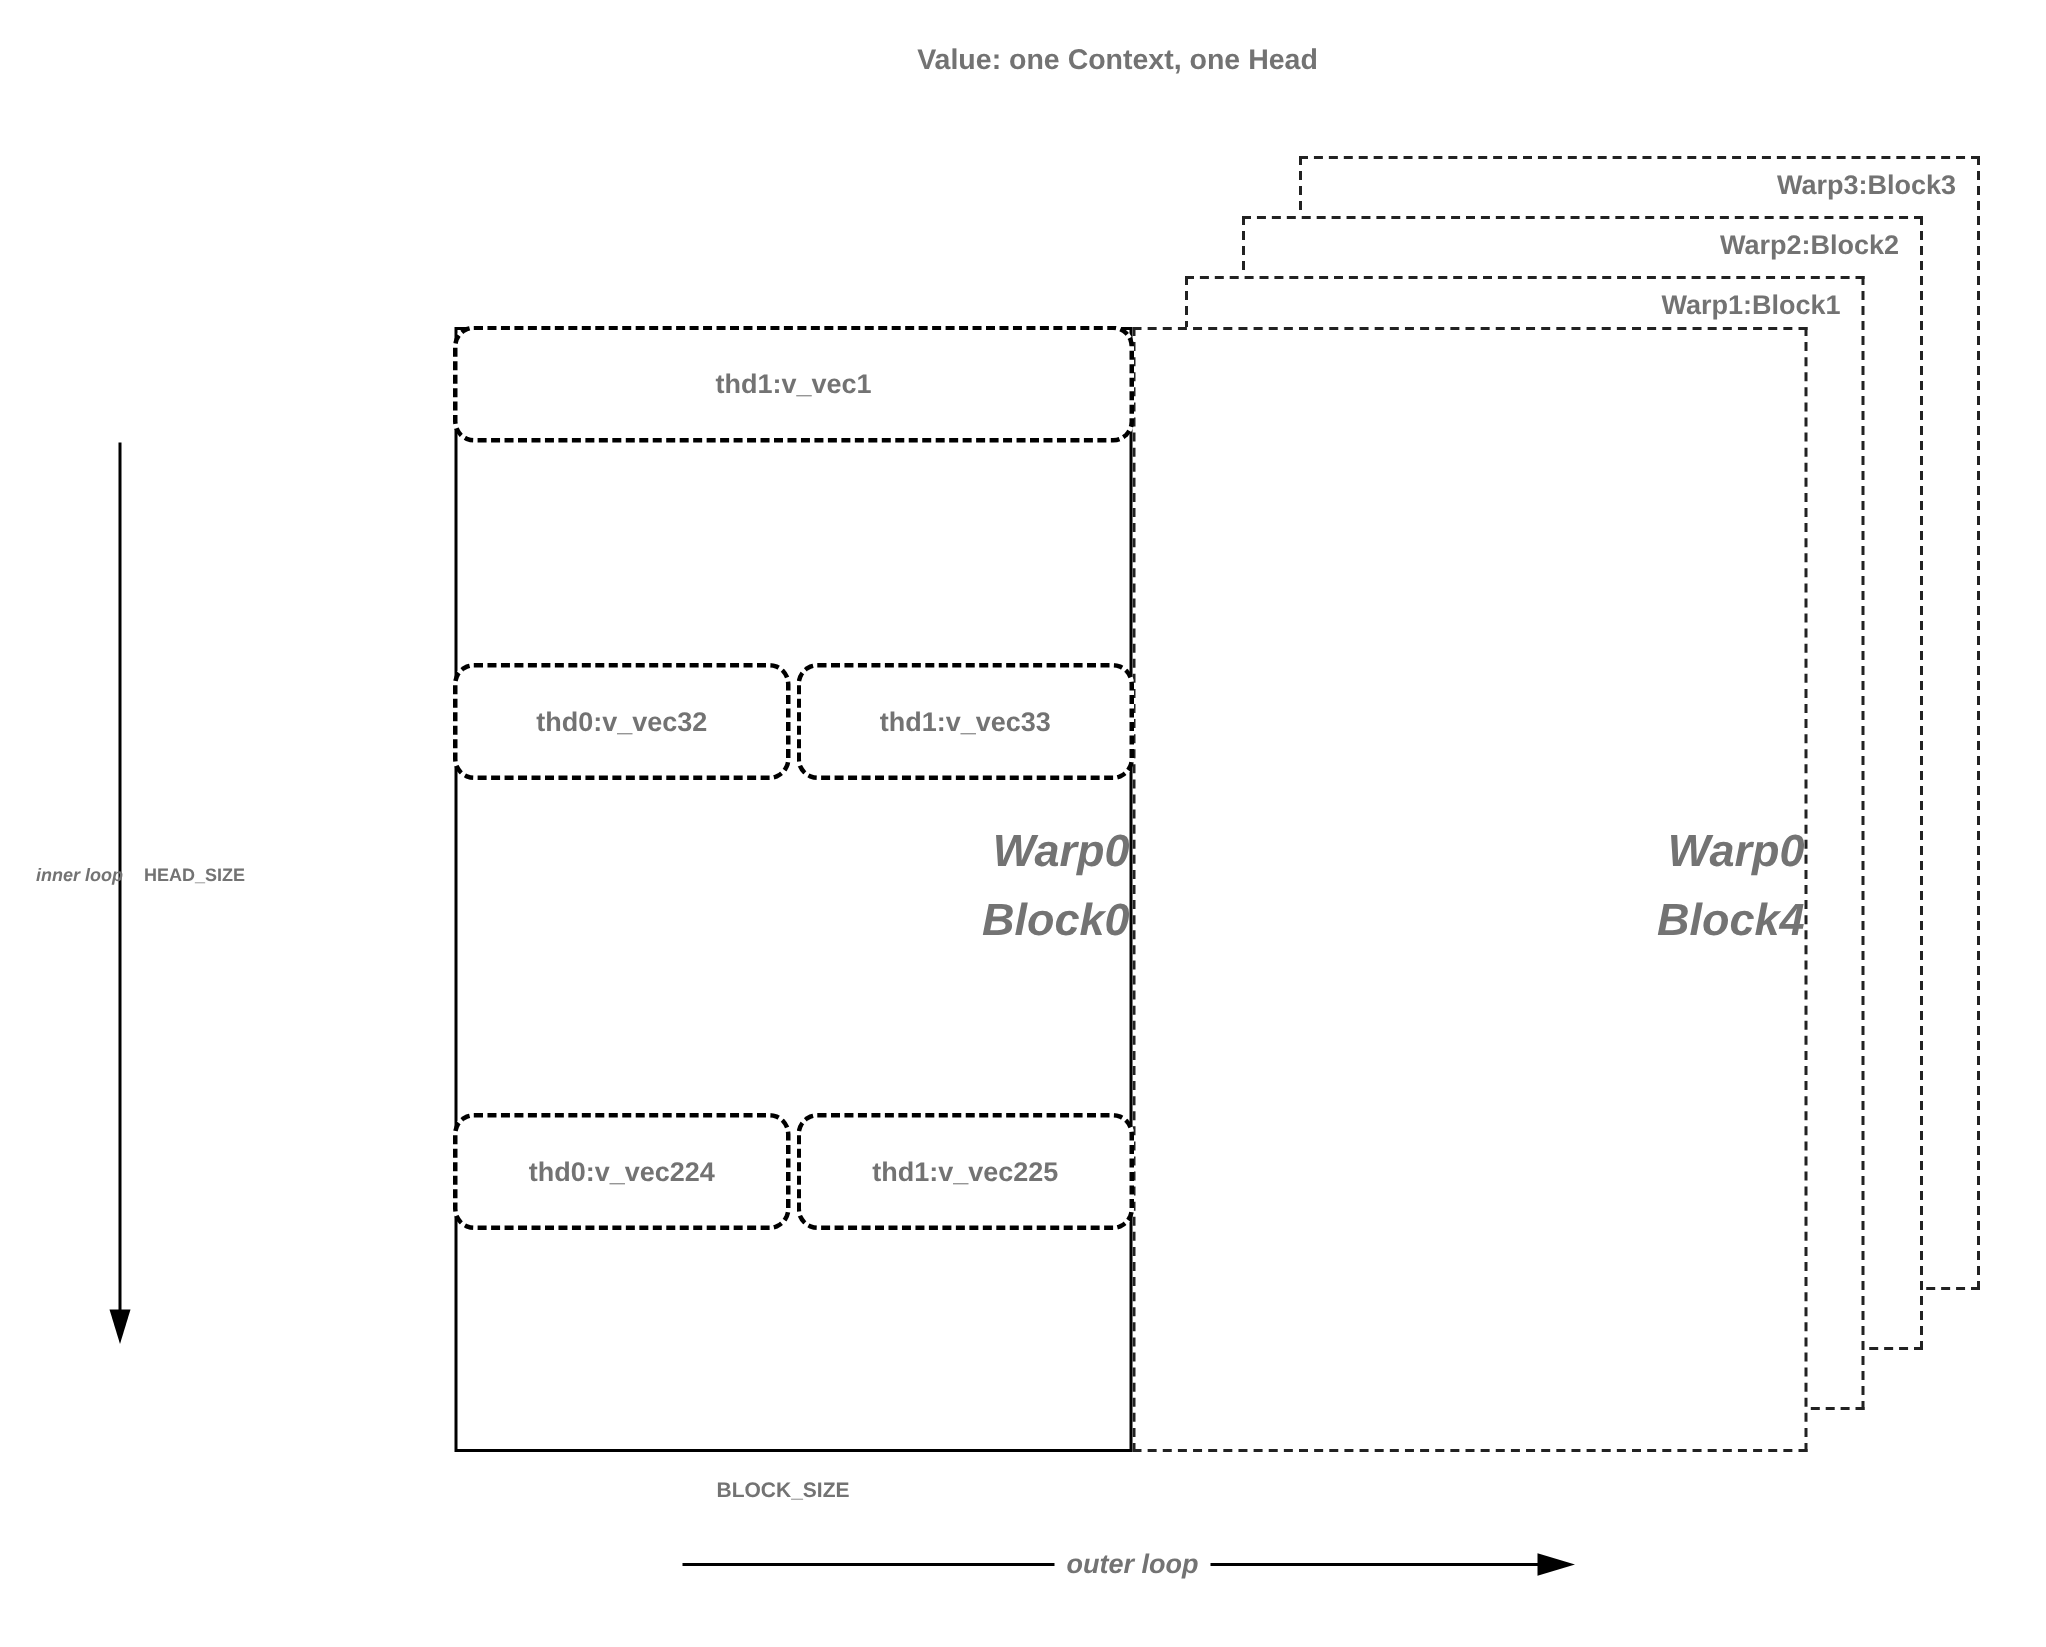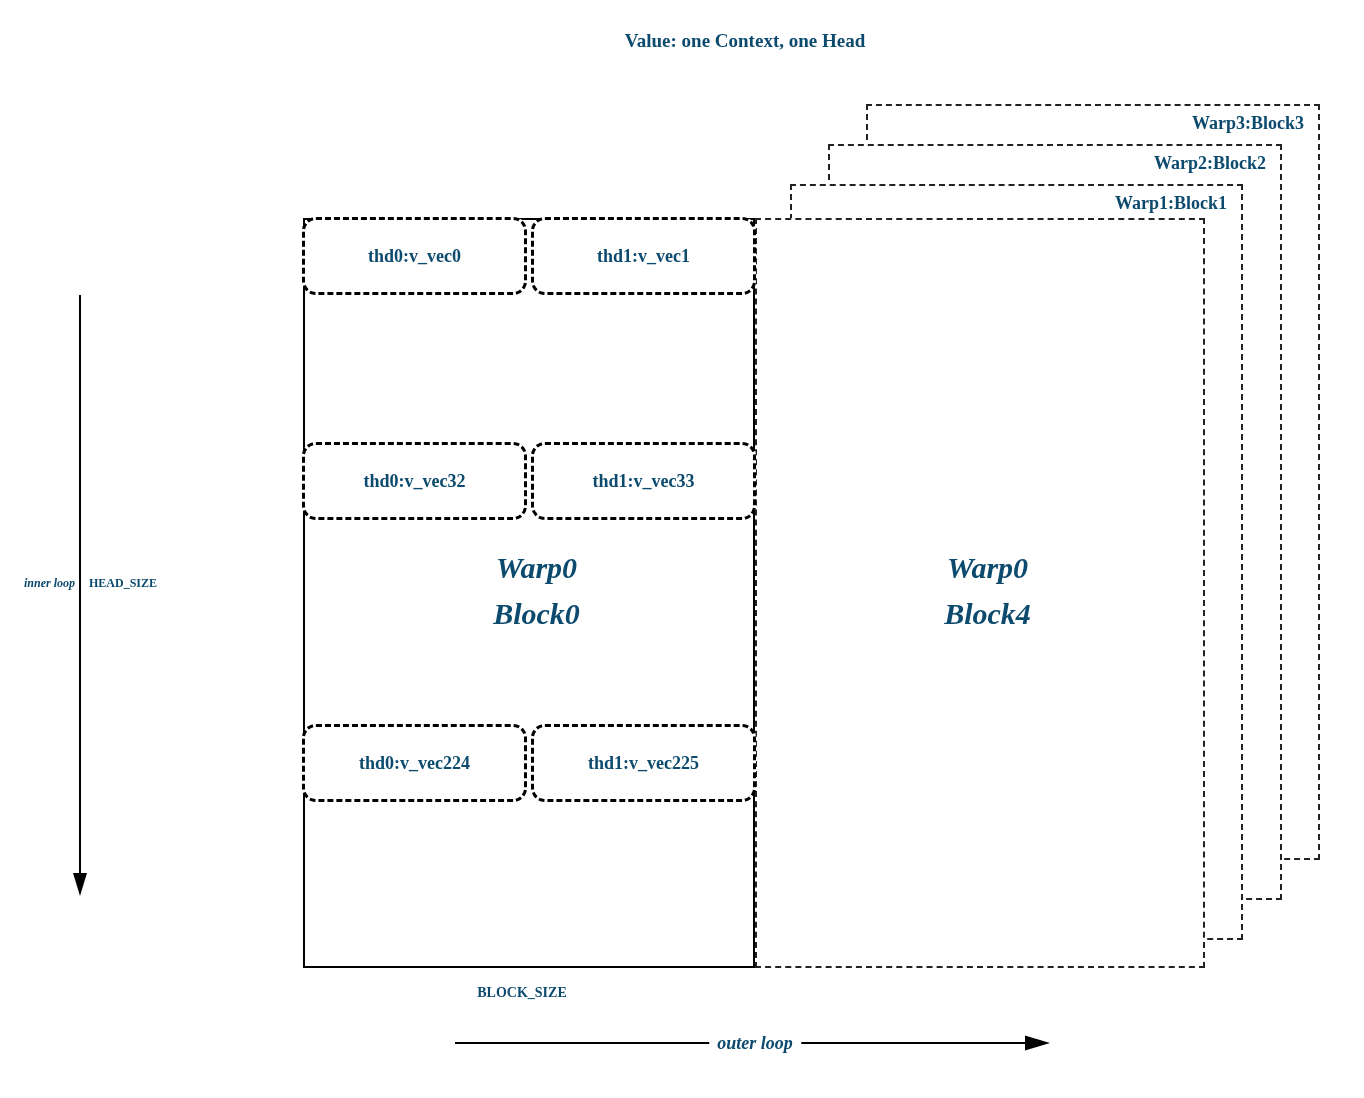--- a/index.html
+++ b/index.html
@@ -5,22 +5,22 @@
   html, body {
     margin: 0;
     padding: 0;
     background: #ffffff;
   }
   .canvas {
     position: relative;
     width: 1364px;
     height: 1098px;
     background: #ffffff;
-    color: #0c4a6e;
-    font-family: Liberation Serif, serif;
+    color: #737373;
+    font-family: Liberation Sans, sans-serif;
     overflow: hidden;
   }
   * { box-sizing: border-box; }
 
   .title {
     position: absolute;
     left: 745px;
     top: 30px;
     transform: translateX(-50%);
     font-size: 19px;
@@ -66,38 +66,38 @@
     height: 750px;
     border: 2px solid #000000;
     background: #ffffff;
   }
 
   .block-center {
     position: absolute;
     left: 15px;
     right: 0;
     top: 325px;
-    text-align: center;
+    text-align: right;
     font-size: 30px;
     font-weight: bold;
     font-style: italic;
     line-height: 46px;
   }
 
   .vec-row {
     position: absolute;
     left: -3px;
     right: -3px;
     height: 78px;
     display: flex;
     gap: 4px;
   }
   .row1 { top: -3px; }
   .row2 { top: 222px; }
-  .row3 { top: 504px; }
+  .row3 { top: 522px; }
   .vec-cell {
     flex: 1;
     border: 3px dashed #000000;
     border-radius: 14px;
     background: #ffffff;
     display: flex;
     align-items: center;
     justify-content: center;
     font-size: 18px;
     font-weight: bold;
@@ -168,21 +168,20 @@
   <div class="front-block">
     <div class="block-center">
       <div>Warp0</div>
       <div>Block4</div>
     </div>
   </div>
 
   <div class="main-block">
 
     <div class="vec-row row1">
-      <div class="vec-cell">thd0:v_vec0</div>
       <div class="vec-cell">thd1:v_vec1</div>
     </div>
 
     <div class="vec-row row2">
       <div class="vec-cell">thd0:v_vec32</div>
       <div class="vec-cell">thd1:v_vec33</div>
     </div>
 
     <div class="block-center">
       <div>Warp0</div>

